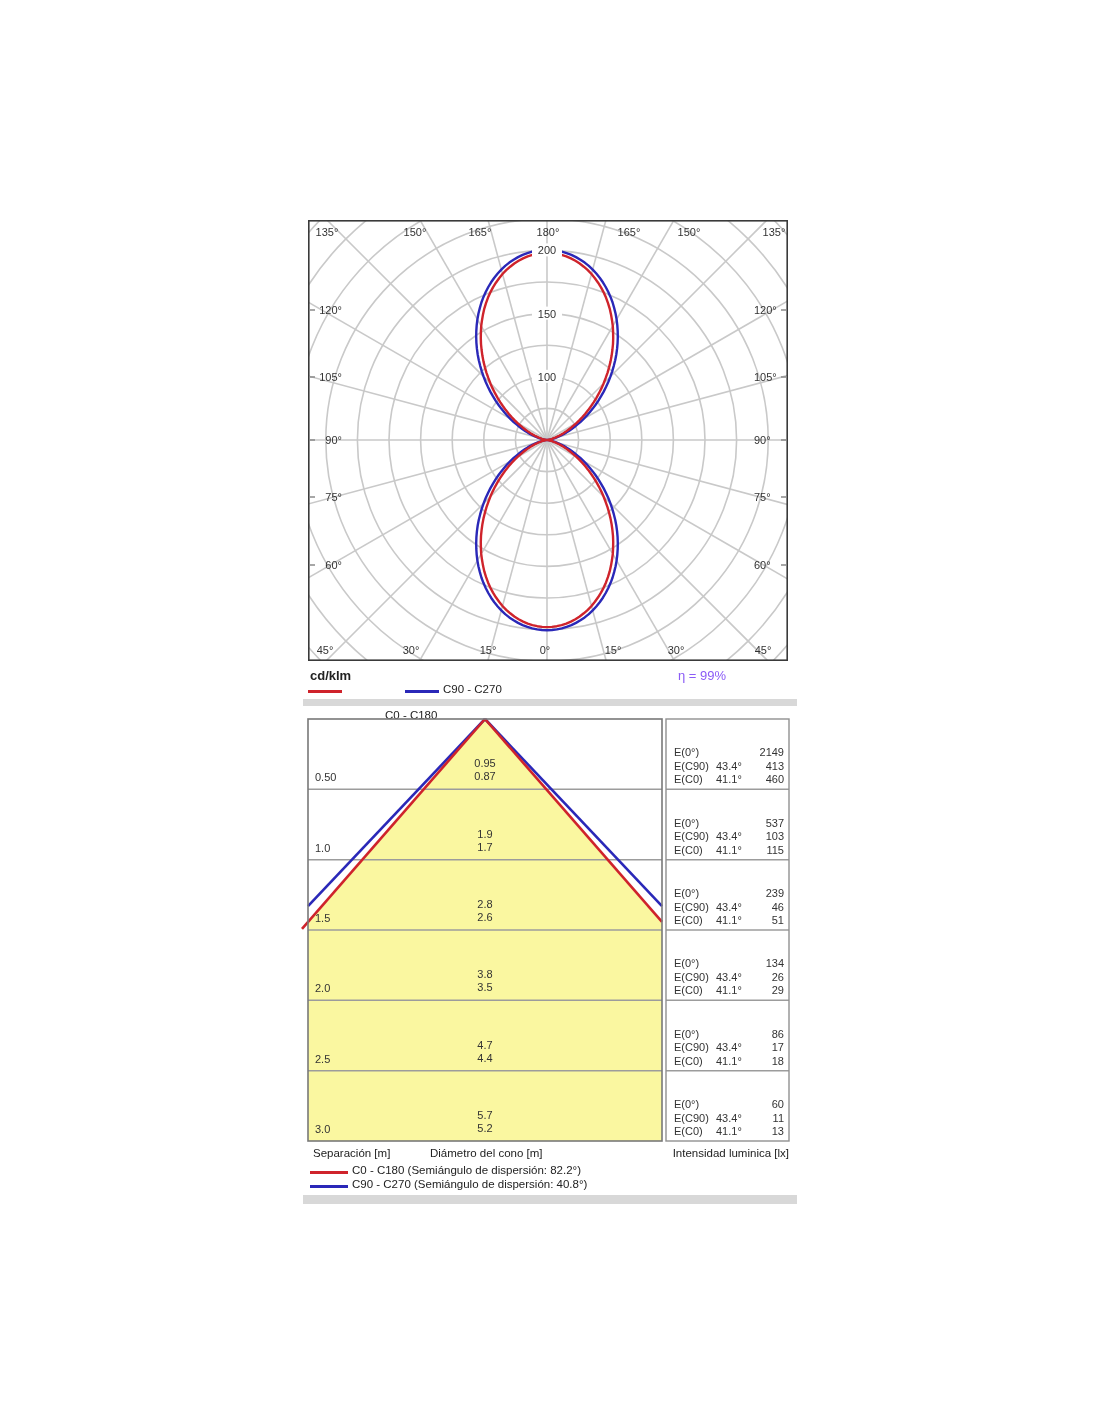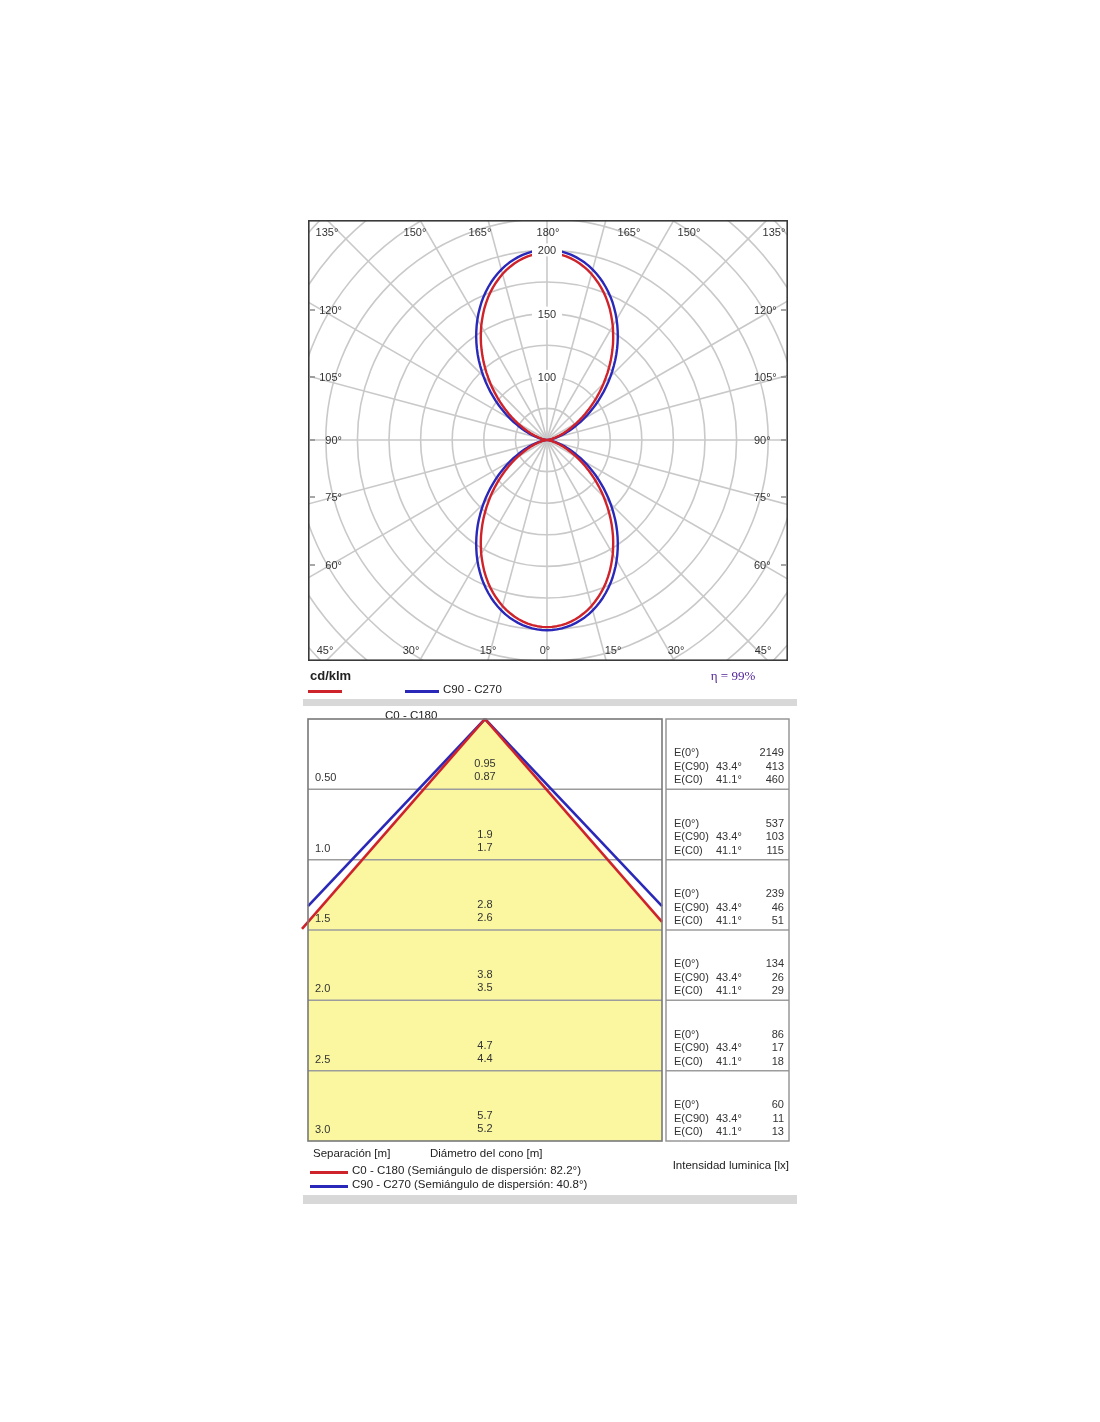--- a/index.html
+++ b/index.html
@@ -1,21 +1,21 @@
 <!DOCTYPE html>
 <html><head>
 <meta charset="utf-8">
 <style>
   html,body{margin:0;padding:0;background:#ffffff;}
   .page{position:relative;width:1100px;height:1422px;background:#ffffff;overflow:hidden;
         font-family:"Liberation Sans",sans-serif;color:#333;}
   .abs{position:absolute;}
   svg{font-family:"Liberation Sans",sans-serif;}
   .cap-unit{font-size:13px;font-weight:bold;color:#222;}
-  .cap-eta{font-size:13px;color:#4c1d95;text-align:center;font-family:Liberation Serif, serif;}
+  .cap-eta{font-size:13px;color:#8b5cf6;text-align:left;}
   .leg-label{font-size:11.5px;color:#222;white-space:nowrap;}
   .swatch{position:absolute;height:3px;}
   .foot-label{font-size:11.5px;color:#222;white-space:nowrap;text-align:center;}
   .bar{position:absolute;background:#d8d8d8;}
 </style>
 </head>
 <body>
 
 <div class="page">
 
@@ -200,21 +200,21 @@
       <text x="374" y="422" font-size="11" fill="#333">E(C0)</text>
       <text x="416" y="408.5" font-size="11" fill="#333">43.4°</text>
       <text x="416" y="422" font-size="11" fill="#333">41.1°</text>
       <text x="484" y="395" font-size="11" fill="#333" text-anchor="end">60</text>
       <text x="484" y="408.5" font-size="11" fill="#333" text-anchor="end">11</text>
       <text x="484" y="422" font-size="11" fill="#333" text-anchor="end">13</text>
     </svg>
 
   <div class="abs foot-label" style="left:313px;top:1147px;">Separación [m]</div>
   <div class="abs foot-label" style="left:430px;top:1147px;">Diámetro del cono [m]</div>
-  <div class="abs foot-label" style="left:655px;top:1147px;width:134px;text-align:right;margin-top:12px;">Intensidad luminica [lx]</div>
+  <div class="abs foot-label" style="left:655px;top:1147px;width:134px;text-align:right;">Intensidad luminica [lx]</div>
 
   <span class="swatch" style="left: 310px; top: 1171px; width: 38px; background: rgb(207, 35, 43);"></span>
   <span class="abs leg-label" style="left:352px;top:1164px;">C0 - C180 (Semiángulo de dispersión: 82.2°)</span>
   <span class="swatch" style="left: 310px; top: 1185px; width: 38px; background: rgb(42, 40, 184);"></span>
   <span class="abs leg-label" style="left:352px;top:1178px;">C90 - C270 (Semiángulo de dispersión: 40.8°)</span>
 
   <div class="bar" style="left:303px;top:1195px;width:494px;height:9px;"></div>
 
 </div>
 

